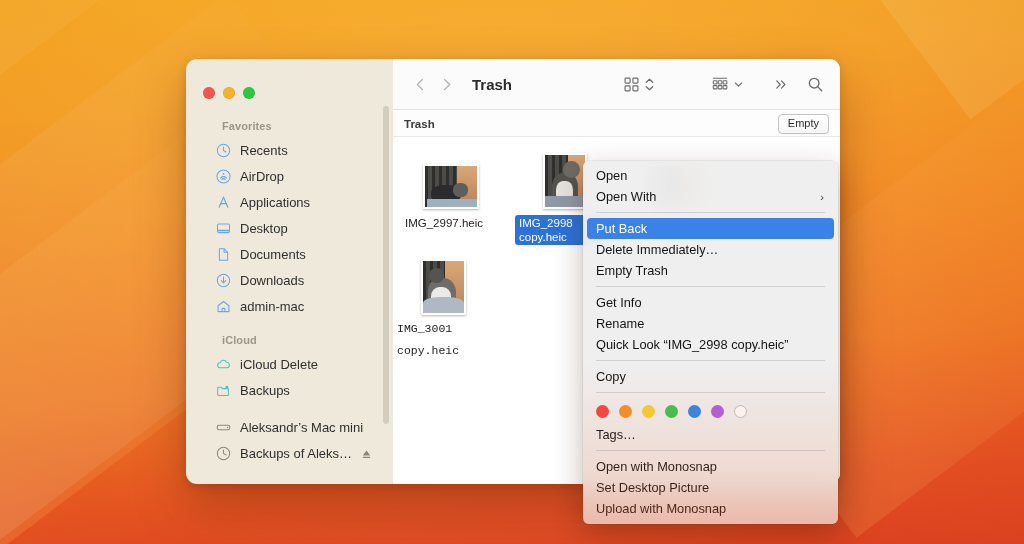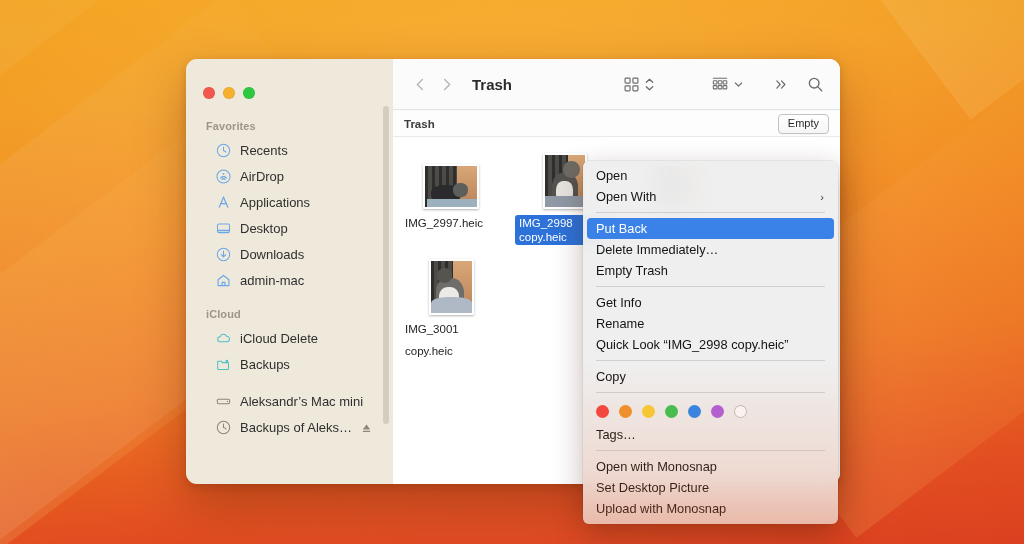--- a/index.html
+++ b/index.html
@@ -57,21 +57,21 @@
     display:flex; gap:8px; padding:15px 0 0 17px; align-items:center;
   }
   .tl { width:12px; height:12px; border-radius:50%; position:relative; }
   .tl.red    { background:#f2564c; box-shadow: inset 0 0 0 0.5px rgba(0,0,0,0.10); }
   .tl.yellow { background:#f6b02c; box-shadow: inset 0 0 0 0.5px rgba(0,0,0,0.10); }
   .tl.green  { background:#2dc83f; box-shadow: inset 0 0 0 0.5px rgba(0,0,0,0.10); }
 
   .sb-scroll { padding-top:17px; }
   .sb-head {
     font-size:11px; font-weight:bold; color:#9c9689;
-    padding:4px 0 5px 20px; letter-spacing:0.1px;
+    padding:4px 0 5px 36px; letter-spacing:0.1px;
   }
   .sb-item {
     display:flex; align-items:center; gap:9px;
     height:26px; padding-left:20px; padding-right:12px;
     font-size:13px; color:#2f2f2f;
     border-radius:5px; margin:0 9px 0 9px;
     position:relative;
   }
   .sb-item .lbl { white-space:nowrap; overflow:hidden; text-overflow:ellipsis; }
   .sb-ico { width:16px; height:16px; flex:0 0 16px; display:flex; align-items:center; justify-content:center; color:#5a9ee0; }
@@ -238,20 +238,29 @@
       <div class="sb-item">
         <span class="sb-ico">
           <svg width="15" height="15" viewBox="0 0 16 16" fill="none" stroke="#6aa7e8" stroke-width="1.1">
             <rect x="1.6" y="3.2" width="12.8" height="9.2" rx="1.4"></rect>
             <path d="M1.6 10.2h12.8" stroke-width="1.6"></path>
           </svg>
         </span>
         <span class="lbl">Desktop</span>
       </div>
 
+      <div class="sb-item">
+        <span class="sb-ico">
+          <svg width="15" height="15" viewBox="0 0 16 16" fill="none" stroke="#6aa7e8" stroke-width="1.1" stroke-linejoin="round">
+            <path d="M3.6 1.8h5l3.8 3.8v8.6H3.6z"></path>
+              <path d="M8.6 1.8v3.8h3.8"></path>
+          </svg>
+        </span>
+        <span class="lbl">Documents</span>
+      </div>
 
       <div class="sb-item">
         <span class="sb-ico">
           <svg width="15" height="15" viewBox="0 0 16 16" fill="none" stroke="#6aa7e8" stroke-width="1.1">
             <circle cx="8" cy="8" r="6.6"></circle>
             <path d="M8 4.4v6M5.6 8.1 8 10.5l2.4-2.4" stroke-linecap="round" stroke-linejoin="round"></path>
           </svg>
         </span>
         <span class="lbl">Downloads</span>
       </div>
@@ -440,21 +449,21 @@
           <div class="thumb" style="width:52px;height:44px;">
             <div class="ph">
               <div class="sky"></div>
                 <div class="grid" style="width:55%"></div>
                 <div class="wood" style="width:45%"></div>
             </div>
           </div>
         </div>
       </div>
 
-      <div class="fitem" style="left:8px; top:116px;">
+      <div class="fitem" style="left:0; top:116px;font-family:Liberation Mono, monospace;">
         <div class="thumb-wrap">
           <div class="thumb" style="width:45px;height:56px;">
             <div class="ph">
               <div class="sky"></div>
               <div class="grid" style="width:56%"></div>
               <div class="wood" style="width:44%"></div>
               <div class="cat" style="left:5px; bottom:3px; width:28px; height:32px; background:#6f6d69; border-radius:40% 45% 25% 25%;"></div>
               <div class="cat" style="left:8px; bottom:4px; width:20px; height:22px; background:#eceae6; border-radius:42%;"></div>
               <div class="cat" style="left:6px; top:7px; width:15px; height:15px; background:#56544f; border-radius:48%;"></div>
               <div style="position:absolute;left:0;bottom:0;width:100%;height:16px;background:#aeb9c5;border-radius:40% 40% 0 0;"></div>

